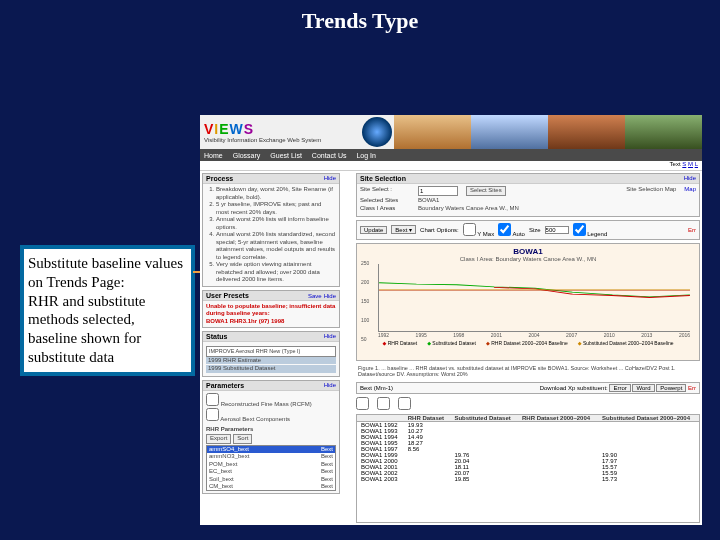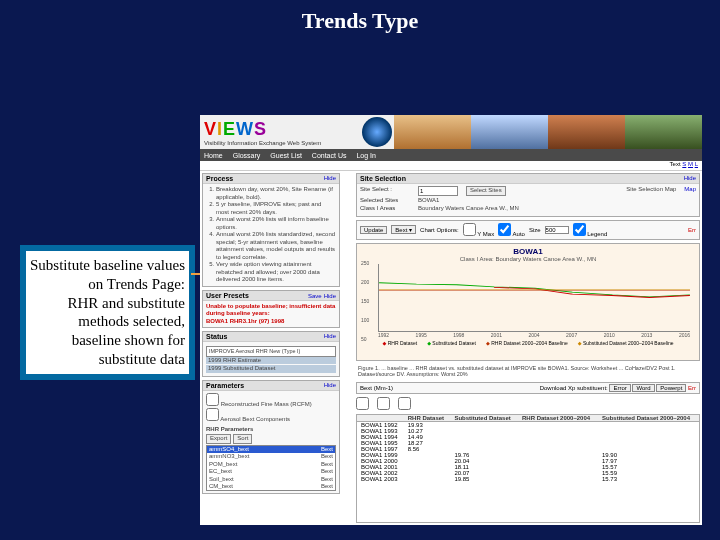--- a/index.html
+++ b/index.html
@@ -38,21 +38,21 @@
     background: #f0f0f0;
   }
   .views-logo {
     width: 160px;
     display: flex;
     flex-direction: column;
     justify-content: center;
     padding-left: 4px;
   }
   .views-logo .big {
-    font-size: 18px; font-weight: bold; letter-spacing: 1px;
+    font-size: 14px; font-weight: bold; letter-spacing: 1px;
   }
   .views-logo .big .v { color: #d00; }
   .views-logo .big .i { color: #d90; }
   .views-logo .big .e { color: #0a0; }
   .views-logo .big .w { color: #06c; }
   .views-logo .big .s { color: #909; }
   .views-logo .tag { font-size: 6px; color: #333; }
   .views-globe {
     width: 34px;
     background: radial-gradient(circle at 50% 50%, #6af 0%, #036 70%);
@@ -215,25 +215,25 @@
     background: #fff;
   }
   .param-list div { padding: 0 2px; display: flex; justify-content: space-between; }
   .param-list .sel { background: #2a5ad0; color: #fff; }
   .callout {
     position: absolute;
     top: 245px;
     left: 20px;
     width: 175px;
     background: #fff;
-    border: 6px solid #0369a1;
+    border: 4px solid #0369a1;
     font-family: "Times New Roman", serif;
     font-size: 15px;
     line-height: 1.25;
-    text-align: right;
+    text-align: left;
     padding: 5px 4px;
     color: #000;
   }
   .callout::after {
     content: "";
     position: absolute;
     top: 22px;
     right: -24px;
     width: 22px; height: 2px;
     background: #f0a040;

